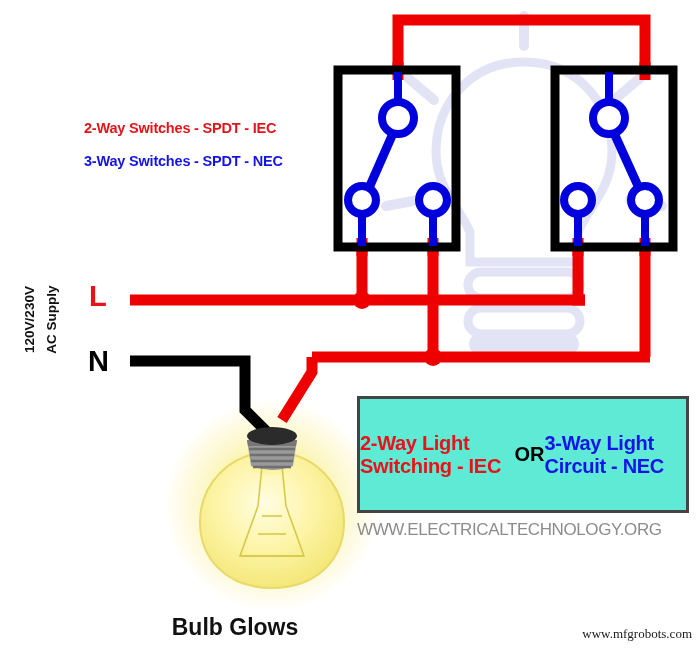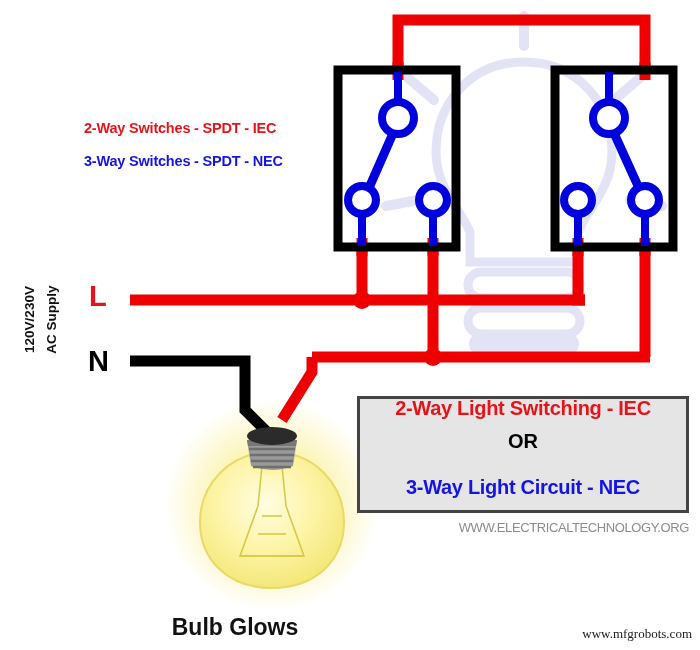--- a/index.html
+++ b/index.html
@@ -97,24 +97,24 @@
     color: #1a1a1a;
   }
 
   
   #legend-box {
     position: absolute;
     left: 357px; top: 396px;
     width: 332px;
     height: 117px;
     border: 3px solid #444444;
-    background: #e5e5e5;
+    background: #5eead4;
     box-sizing: border-box;
     display: flex;
-    flex-direction: column;
+    flex-direction: row;
     justify-content: center;
     align-items: center;
   }
   #legend-box .line1 {
     color: #e8131a;
     font-size: 20px;
     font-weight: bold;
     letter-spacing: -0.3px;
     margin: 1px 0;
   }
@@ -128,22 +128,22 @@
     color: #1414e6;
     font-size: 20px;
     font-weight: bold;
     letter-spacing: -0.3px;
     margin: 14px 0;
   }
   #legend-url {
     position: absolute;
     left: 357px; top: 520px;
     width: 332px;
-    text-align: right;
-    font-size: 13px;
+    text-align: left;
+    font-size: 17px;
     color: #8c8c8c;
     letter-spacing: -0.4px;
   }
 </style>
 </head>
 <body>
 
 <div id="stage">
 
   <svg class="layer" viewBox="0 0 700 650">

